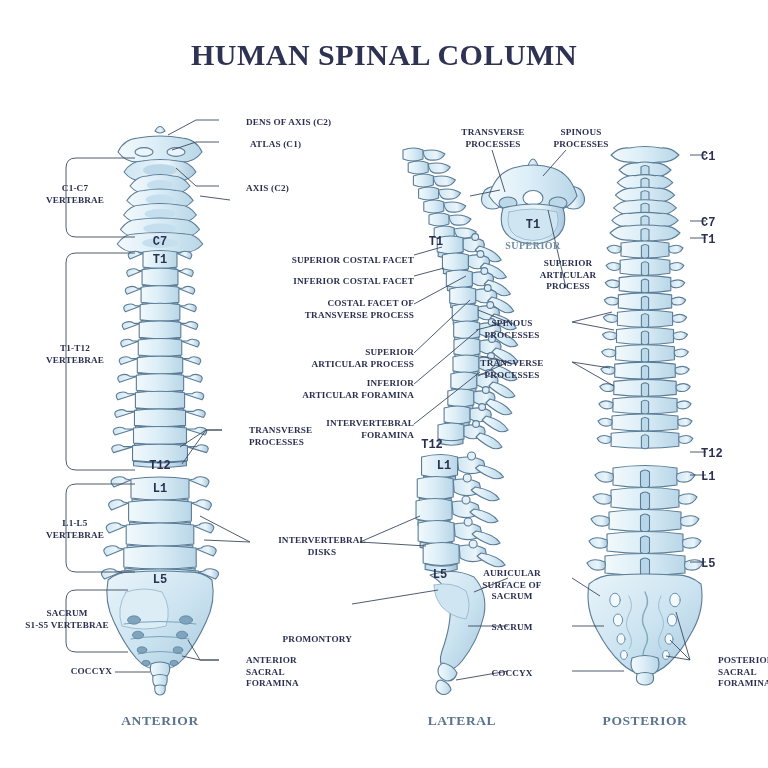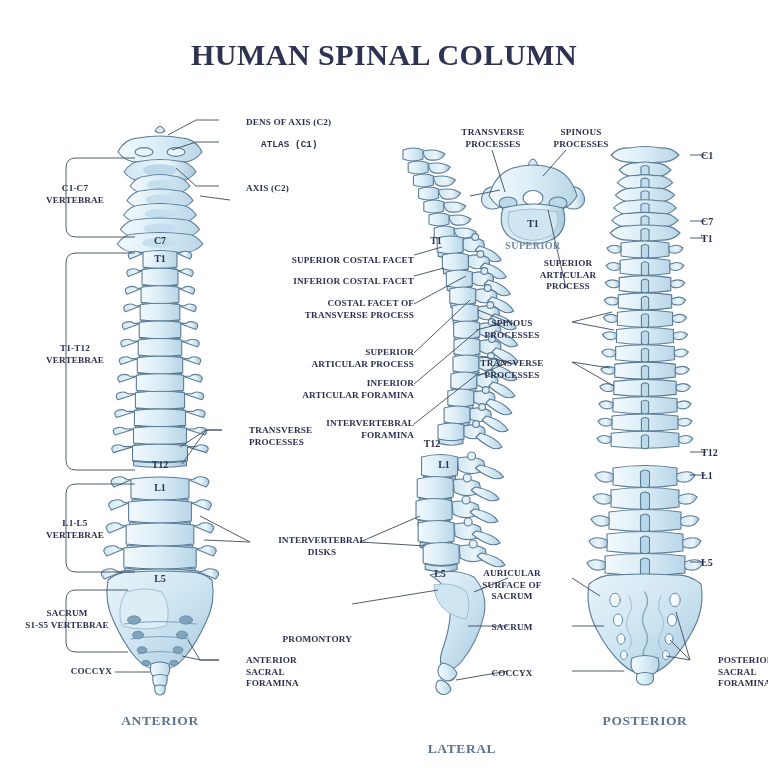--- a/index.html
+++ b/index.html
@@ -29,22 +29,22 @@
     color:#2b3050;
     letter-spacing:.15px;
     white-space:pre-line;
   }
   .lbl.r { text-align:right; }
   .lbl.l { text-align:left;margin-left:24px; }
   .lbl.c { text-align:center; }
 
   .vlab {
     position:absolute;
-    font-family:Liberation Serif, serif;
-    font-weight:bold; font-size:10px; color:#2b3050;
+    font-family:Liberation Mono, monospace;
+    font-weight:bold; font-size:12px; color:#2b3050;
     text-align:center;
   }
 
   .viewcap {
     position:absolute;
     font-family:"Liberation Serif","DejaVu Serif",serif;
     font-weight:bold; font-size:13.5px; letter-spacing:.6px;
     color:#5a7490; text-align:center;
   }
   .sup-cap {
@@ -464,21 +464,21 @@
       <div class="lbl c" style="left: 20px; top: 183px; width: 110px; text-align: center;">C1-C7
 VERTEBRAE</div>
       <div class="lbl c" style="left: 20px; top: 343px; width: 110px; ">T1-T12
 VERTEBRAE</div>
       <div class="lbl c" style="left: 20px; top: 518px; width: 110px; text-align: center;">L1-L5
 VERTEBRAE</div>
       <div class="lbl c" style="left: 12px; top: 608px; width: 110px; text-align: center;">SACRUM
 S1-S5 VERTEBRAE</div>
       <div class="lbl r" style="top: 666px; left: -48px; width: 160px;">COCCYX</div>
       <div class="lbl l" style="top: 117px; left: 222px;">DENS OF AXIS (C2)</div>
-      <div class="lbl l" style="top: 139px; left: 237px; font-family: Liberation Mono, monospace;">ATLAS (C1)</div>
+      <div class="lbl l" style="top: 139px; left: 226px;">ATLAS (C1)</div>
       <div class="lbl l" style="top: 183px; left: 222px;">AXIS (C2)</div>
       <div class="lbl l" style="top: 425px; left: 225px;">TRANSVERSE
 PROCESSES</div>
       <div class="lbl l" style="top: 655px; left: 222px;">ANTERIOR
 SACRAL
 FORAMINA</div>
       <div class="lbl r" style="top: 255px; left: 254px; width: 160px;">SUPERIOR COSTAL FACET</div>
       <div class="lbl r" style="top: 276px; left: 254px; width: 160px;">INFERIOR COSTAL FACET</div>
       <div class="lbl r" style="top: 298px; left: 254px; width: 160px; text-align: right;">COSTAL FACET OF
 TRANSVERSE PROCESS</div>
@@ -521,17 +521,17 @@
       <div class="vlab" style="left: 418px; top: 438px; width: 28px;">T12</div>
       <div class="vlab" style="left: 430px; top: 459px; width: 28px;">L1</div>
       <div class="vlab" style="left: 426px; top: 568px; width: 28px;">L5</div>
       <div class="vlab" style="left: 701px; top: 150px; width: 30px; text-align: left;">C1</div>
       <div class="vlab" style="left: 701px; top: 216px; width: 30px; text-align: left;">C7</div>
       <div class="vlab" style="left: 701px; top: 233px; width: 30px; text-align: left;">T1</div>
       <div class="vlab" style="left: 701px; top: 447px; width: 30px; text-align: left;">T12</div>
       <div class="vlab" style="left: 701px; top: 470px; width: 30px; text-align: left;">L1</div>
       <div class="vlab" style="left: 701px; top: 557px; width: 30px; text-align: left;">L5</div>
       <div class="viewcap" style="left: 90px; top: 713px; width: 140px;">ANTERIOR</div>
-      <div class="viewcap" style="left: 392px; top: 713px; width: 140px; margin-top: 28px;">LATERAL</div>
+      <div class="viewcap" style="left: 392px; top: 713px; width: 140px;">LATERAL</div>
       <div class="viewcap" style="left: 575px; top: 713px; width: 140px;">POSTERIOR</div>
     </div>
 
 </div>
 
 </body></html>

